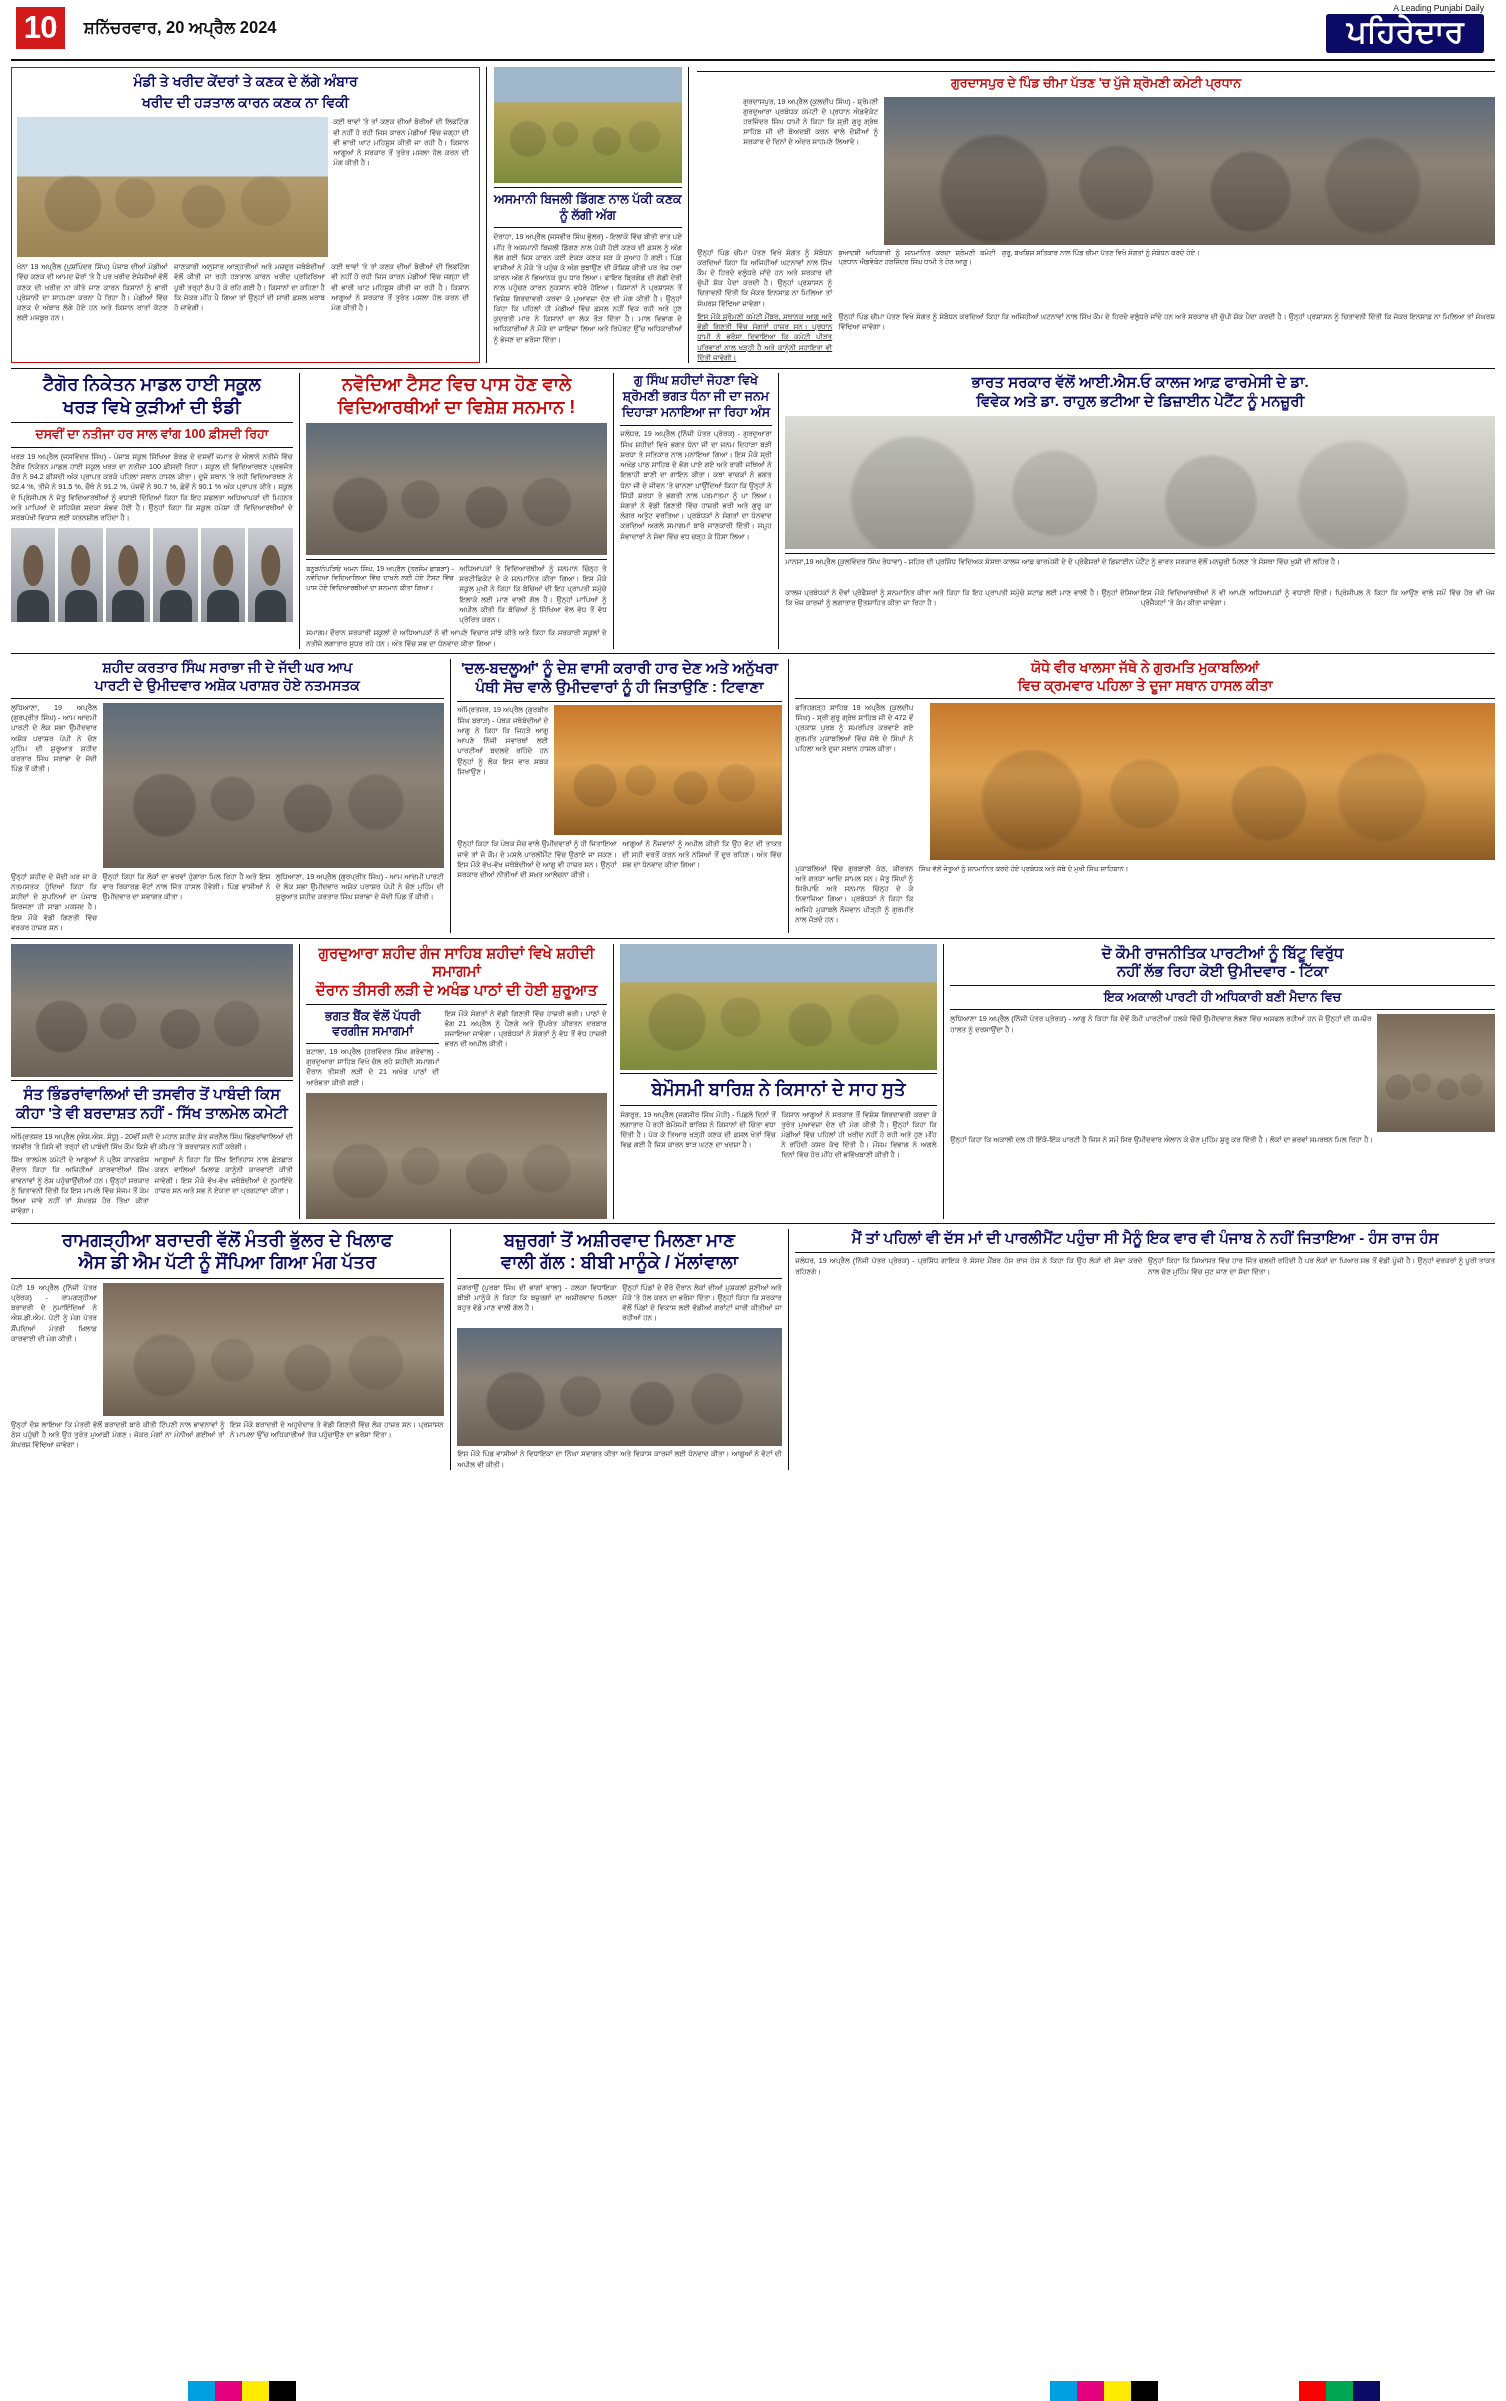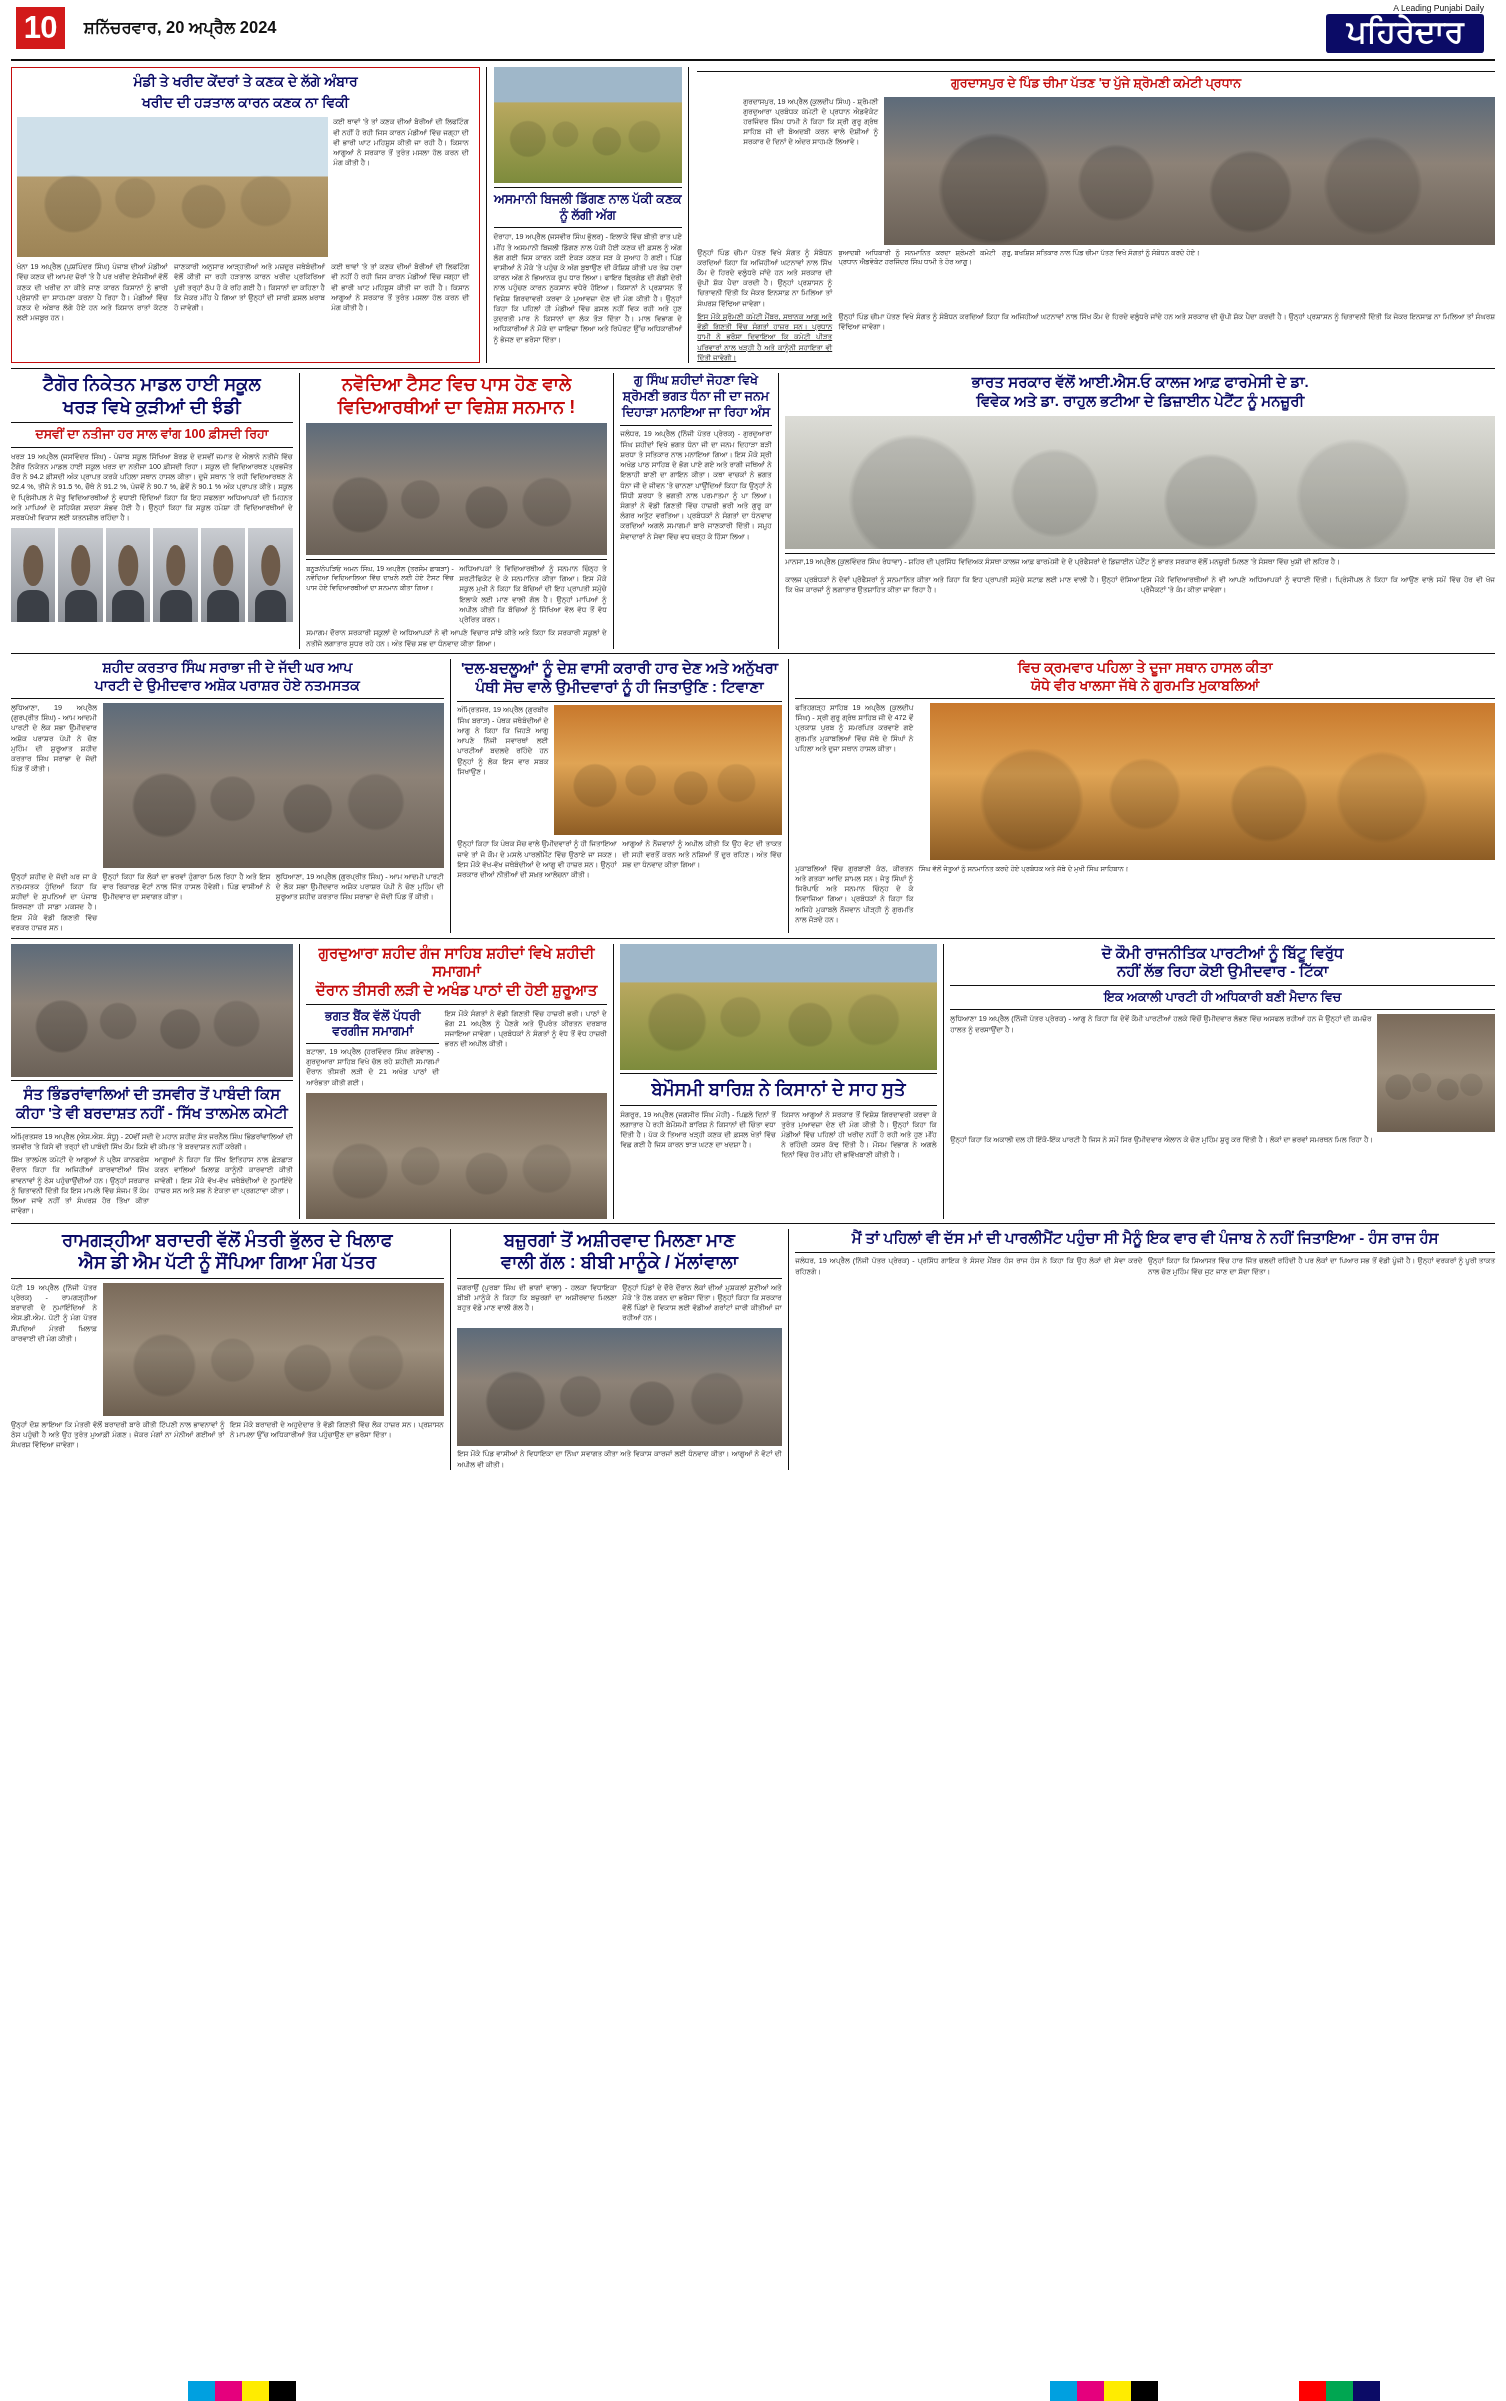--- a/index.html
+++ b/index.html
@@ -192,21 +192,21 @@
       <div class="rule"></div>
       <div class="body-text">ਜਲੰਧਰ, 19 ਅਪ੍ਰੈਲ (ਨਿੱਜੀ ਪੱਤਰ ਪ੍ਰੇਰਕ) - ਗੁਰਦੁਆਰਾ ਸਿੰਘ ਸ਼ਹੀਦਾਂ ਵਿਖੇ ਭਗਤ ਧੰਨਾ ਜੀ ਦਾ ਜਨਮ ਦਿਹਾੜਾ ਬੜੀ ਸ਼ਰਧਾ ਤੇ ਸਤਿਕਾਰ ਨਾਲ ਮਨਾਇਆ ਗਿਆ। ਇਸ ਮੌਕੇ ਸ੍ਰੀ ਅਖੰਡ ਪਾਠ ਸਾਹਿਬ ਦੇ ਭੋਗ ਪਾਏ ਗਏ ਅਤੇ ਰਾਗੀ ਜਥਿਆਂ ਨੇ ਇਲਾਹੀ ਬਾਣੀ ਦਾ ਗਾਇਨ ਕੀਤਾ। ਕਥਾ ਵਾਚਕਾਂ ਨੇ ਭਗਤ ਧੰਨਾ ਜੀ ਦੇ ਜੀਵਨ 'ਤੇ ਚਾਨਣਾ ਪਾਉਂਦਿਆਂ ਕਿਹਾ ਕਿ ਉਨ੍ਹਾਂ ਨੇ ਸਿੱਧੀ ਸ਼ਰਧਾ ਤੇ ਭਗਤੀ ਨਾਲ ਪਰਮਾਤਮਾ ਨੂੰ ਪਾ ਲਿਆ। ਸੰਗਤਾਂ ਨੇ ਵੱਡੀ ਗਿਣਤੀ ਵਿੱਚ ਹਾਜ਼ਰੀ ਭਰੀ ਅਤੇ ਗੁਰੂ ਕਾ ਲੰਗਰ ਅਤੁੱਟ ਵਰਤਿਆ। ਪ੍ਰਬੰਧਕਾਂ ਨੇ ਸੰਗਤਾਂ ਦਾ ਧੰਨਵਾਦ ਕਰਦਿਆਂ ਅਗਲੇ ਸਮਾਗਮਾਂ ਬਾਰੇ ਜਾਣਕਾਰੀ ਦਿੱਤੀ। ਸਮੂਹ ਸੇਵਾਦਾਰਾਂ ਨੇ ਸੇਵਾ ਵਿੱਚ ਵਧ ਚੜ੍ਹ ਕੇ ਹਿੱਸਾ ਲਿਆ।</div>
     </div>
 
     <div class="col" style="flex:1;padding-left:6.3px;">
       <div class="hl hl-md head-center">ਭਾਰਤ ਸਰਕਾਰ ਵੱਲੋਂ ਆਈ.ਐਸ.ਓ ਕਾਲਜ ਆਫ਼ ਫਾਰਮੇਸੀ ਦੇ ਡਾ.</div>
       <div class="hl hl-md head-center">ਵਿਵੇਕ   ਅਤੇ ਡਾ. ਰਾਹੁਲ ਭਟੀਆ ਦੇ ਡਿਜ਼ਾਈਨ ਪੇਟੈਂਟ ਨੂੰ ਮਨਜ਼ੂਰੀ</div>
       <div class="photo white" style="height:133px;margin-top:4.7px;"></div>
       <div class="rule"></div>
       <div class="body-text">ਮਾਨਸਾ,19 ਅਪ੍ਰੈਲ (ਕੁਲਵਿੰਦਰ ਸਿੰਘ ਰੰਧਾਵਾ) - ਸ਼ਹਿਰ ਦੀ ਪ੍ਰਸਿੱਧ ਵਿਦਿਅਕ ਸੰਸਥਾ ਕਾਲਜ ਆਫ਼ ਫਾਰਮੇਸੀ ਦੇ ਦੋ ਪ੍ਰੋਫੈਸਰਾਂ ਦੇ ਡਿਜ਼ਾਈਨ ਪੇਟੈਂਟ ਨੂੰ ਭਾਰਤ ਸਰਕਾਰ ਵੱਲੋਂ ਮਨਜ਼ੂਰੀ ਮਿਲਣ 'ਤੇ ਸੰਸਥਾ ਵਿੱਚ ਖੁਸ਼ੀ ਦੀ ਲਹਿਰ ਹੈ।</div>
-      <div class="row" style="gap:1px;margin-top:7px;">
+      <div class="row" style="gap:1px;margin-top:20px;">
         <div class="body-text" style="flex:1;">ਕਾਲਜ ਪ੍ਰਬੰਧਕਾਂ ਨੇ ਦੋਵਾਂ ਪ੍ਰੋਫੈਸਰਾਂ ਨੂੰ ਸਨਮਾਨਿਤ ਕੀਤਾ ਅਤੇ ਕਿਹਾ ਕਿ ਇਹ ਪ੍ਰਾਪਤੀ ਸਮੁੱਚੇ ਸਟਾਫ਼ ਲਈ ਮਾਣ ਵਾਲੀ ਹੈ। ਉਨ੍ਹਾਂ ਦੱਸਿਆ ਕਿ ਖੋਜ ਕਾਰਜਾਂ ਨੂੰ ਲਗਾਤਾਰ ਉਤਸ਼ਾਹਿਤ ਕੀਤਾ ਜਾ ਰਿਹਾ ਹੈ।</div>
         <div class="body-text" style="flex:1;">ਇਸ ਮੌਕੇ ਵਿਦਿਆਰਥੀਆਂ ਨੇ ਵੀ ਆਪਣੇ ਅਧਿਆਪਕਾਂ ਨੂੰ ਵਧਾਈ ਦਿੱਤੀ। ਪ੍ਰਿੰਸੀਪਲ ਨੇ ਕਿਹਾ ਕਿ ਆਉਣ ਵਾਲੇ ਸਮੇਂ ਵਿੱਚ ਹੋਰ ਵੀ ਖੋਜ ਪ੍ਰੋਜੈਕਟਾਂ 'ਤੇ ਕੰਮ ਕੀਤਾ ਜਾਵੇਗਾ।</div>
       </div>
     </div>
   </div>
 
   <div class="rule-thick"></div>
 
   <div class="row">
 
@@ -233,22 +233,22 @@
         <div class="body-text" style="width:91px;">ਅੰਮ੍ਰਿਤਸਰ, 19 ਅਪ੍ਰੈਲ (ਗੁਰਬੀਰ ਸਿੰਘ ਬਰਾੜ) - ਪੰਥਕ ਜਥੇਬੰਦੀਆਂ ਦੇ ਆਗੂ ਨੇ ਕਿਹਾ ਕਿ ਜਿਹੜੇ ਆਗੂ ਆਪਣੇ ਨਿੱਜੀ ਸਵਾਰਥਾਂ ਲਈ ਪਾਰਟੀਆਂ ਬਦਲਦੇ ਰਹਿੰਦੇ ਹਨ ਉਨ੍ਹਾਂ ਨੂੰ ਲੋਕ ਇਸ ਵਾਰ ਸਬਕ ਸਿਖਾਉਣ।</div>
         <div class="photo orange" style="flex:1;height:130px;"></div>
       </div>
       <div class="row" style="gap:5.5px;margin-top:3.9px;">
         <div class="body-text" style="flex:1;">ਉਨ੍ਹਾਂ ਕਿਹਾ ਕਿ ਪੰਥਕ ਸੋਚ ਵਾਲੇ ਉਮੀਦਵਾਰਾਂ ਨੂੰ ਹੀ ਜਿਤਾਇਆ ਜਾਵੇ ਤਾਂ ਜੋ ਕੌਮ ਦੇ ਮਸਲੇ ਪਾਰਲੀਮੈਂਟ ਵਿੱਚ ਉਠਾਏ ਜਾ ਸਕਣ। ਇਸ ਮੌਕੇ ਵੱਖ-ਵੱਖ ਜਥੇਬੰਦੀਆਂ ਦੇ ਆਗੂ ਵੀ ਹਾਜ਼ਰ ਸਨ। ਉਨ੍ਹਾਂ ਸਰਕਾਰ ਦੀਆਂ ਨੀਤੀਆਂ ਦੀ ਸਖ਼ਤ ਆਲੋਚਨਾ ਕੀਤੀ।</div>
         <div class="body-text" style="flex:1;">ਆਗੂਆਂ ਨੇ ਨੌਜਵਾਨਾਂ ਨੂੰ ਅਪੀਲ ਕੀਤੀ ਕਿ ਉਹ ਵੋਟ ਦੀ ਤਾਕਤ ਦੀ ਸਹੀ ਵਰਤੋਂ ਕਰਨ ਅਤੇ ਨਸ਼ਿਆਂ ਤੋਂ ਦੂਰ ਰਹਿਣ। ਅੰਤ ਵਿੱਚ ਸਭ ਦਾ ਧੰਨਵਾਦ ਕੀਤਾ ਗਿਆ।</div>
       </div>
     </div>
 
     <div class="col" style="flex:1;padding-left:6.3px;">
+      <div class="hl hl-xl hl-red head-center">ਯੋਧੇ ਵੀਰ ਖਾਲਸਾ ਜੱਥੇ ਨੇ ਗੁਰਮਤਿ ਮੁਕਾਬਲਿਆਂ</div>
       <div class="hl hl-xl hl-red head-center">ਵਿਚ ਕ੍ਰਮਵਾਰ ਪਹਿਲਾ ਤੇ ਦੂਜਾ ਸਥਾਨ ਹਾਸਲ ਕੀਤਾ</div>
-      <div class="hl hl-xl hl-red head-center">ਯੋਧੇ ਵੀਰ ਖਾਲਸਾ ਜੱਥੇ ਨੇ ਗੁਰਮਤਿ ਮੁਕਾਬਲਿਆਂ</div>
       <div class="rule"></div>
       <div class="row" style="gap:17px;">
         <div class="body-text" style="width:118px;">ਫਤਿਹਗੜ੍ਹ ਸਾਹਿਬ 19 ਅਪ੍ਰੈਲ (ਕੁਲਦੀਪ ਸਿੰਘ) - ਸ੍ਰੀ ਗੁਰੂ ਗ੍ਰੰਥ ਸਾਹਿਬ ਜੀ ਦੇ 472 ਵੇਂ ਪ੍ਰਕਾਸ਼ ਪੁਰਬ ਨੂੰ ਸਮਰਪਿਤ ਕਰਵਾਏ ਗਏ ਗੁਰਮਤਿ ਮੁਕਾਬਲਿਆਂ ਵਿੱਚ ਜੱਥੇ ਦੇ ਸਿੰਘਾਂ ਨੇ ਪਹਿਲਾ ਅਤੇ ਦੂਜਾ ਸਥਾਨ ਹਾਸਲ ਕੀਤਾ।</div>
         <div class="photo orange" style="flex:1;height:157px;"></div>
       </div>
       <div class="row" style="gap:5.5px;margin-top:3.9px;">
         <div class="body-text" style="width:118px;">ਮੁਕਾਬਲਿਆਂ ਵਿੱਚ ਗੁਰਬਾਣੀ ਕੰਠ, ਕੀਰਤਨ ਅਤੇ ਗਤਕਾ ਆਦਿ ਸ਼ਾਮਲ ਸਨ। ਜੇਤੂ ਸਿੰਘਾਂ ਨੂੰ ਸਿਰੋਪਾਓ ਅਤੇ ਸਨਮਾਨ ਚਿੰਨ੍ਹ ਦੇ ਕੇ ਨਿਵਾਜਿਆ ਗਿਆ। ਪ੍ਰਬੰਧਕਾਂ ਨੇ ਕਿਹਾ ਕਿ ਅਜਿਹੇ ਮੁਕਾਬਲੇ ਨੌਜਵਾਨ ਪੀੜ੍ਹੀ ਨੂੰ ਗੁਰਮਤਿ ਨਾਲ ਜੋੜਦੇ ਹਨ।</div>
         <div class="cap" style="flex:1;">ਸਿੰਘ ਵੱਲੋਂ ਜੇਤੂਆਂ ਨੂੰ ਸਨਮਾਨਿਤ ਕਰਦੇ ਹੋਏ ਪ੍ਰਬੰਧਕ ਅਤੇ ਜੱਥੇ ਦੇ ਮੁਖੀ ਸਿੰਘ ਸਾਹਿਬਾਨ।</div>
       </div>
     </div>

